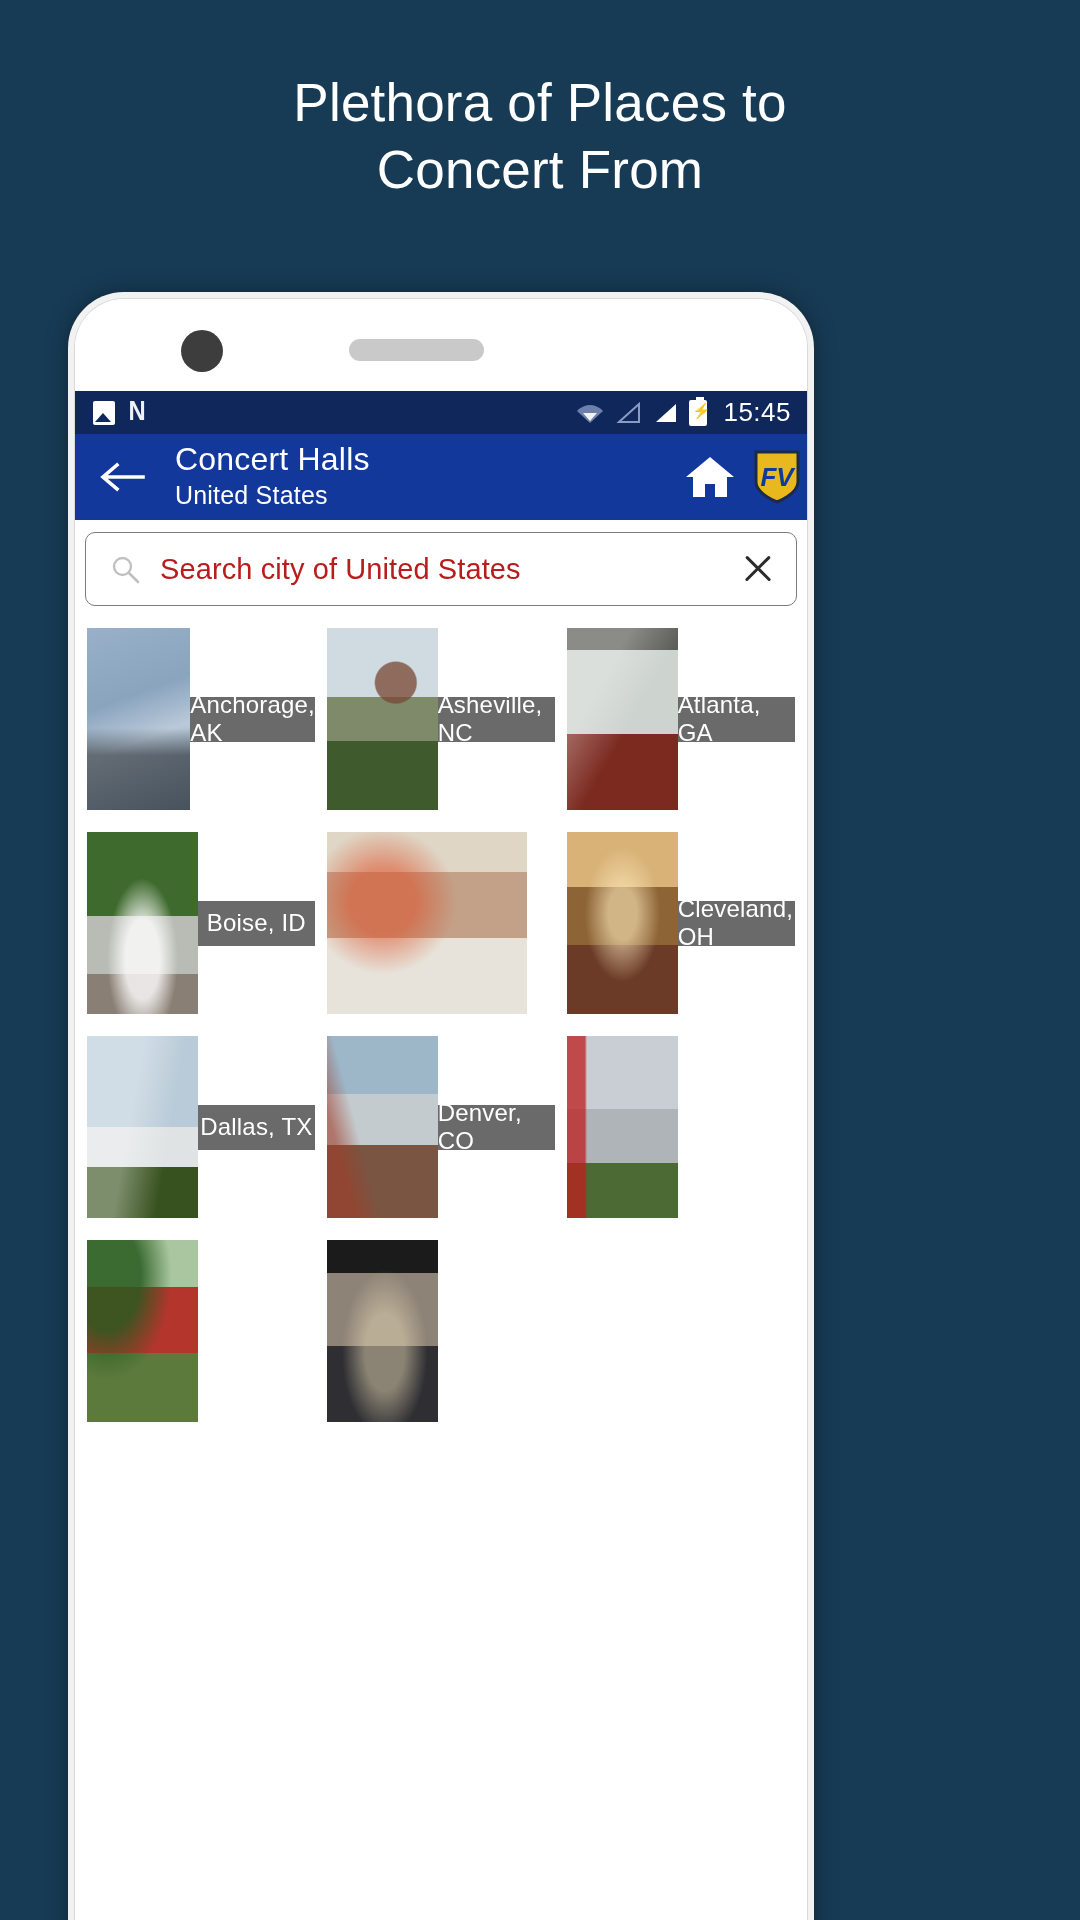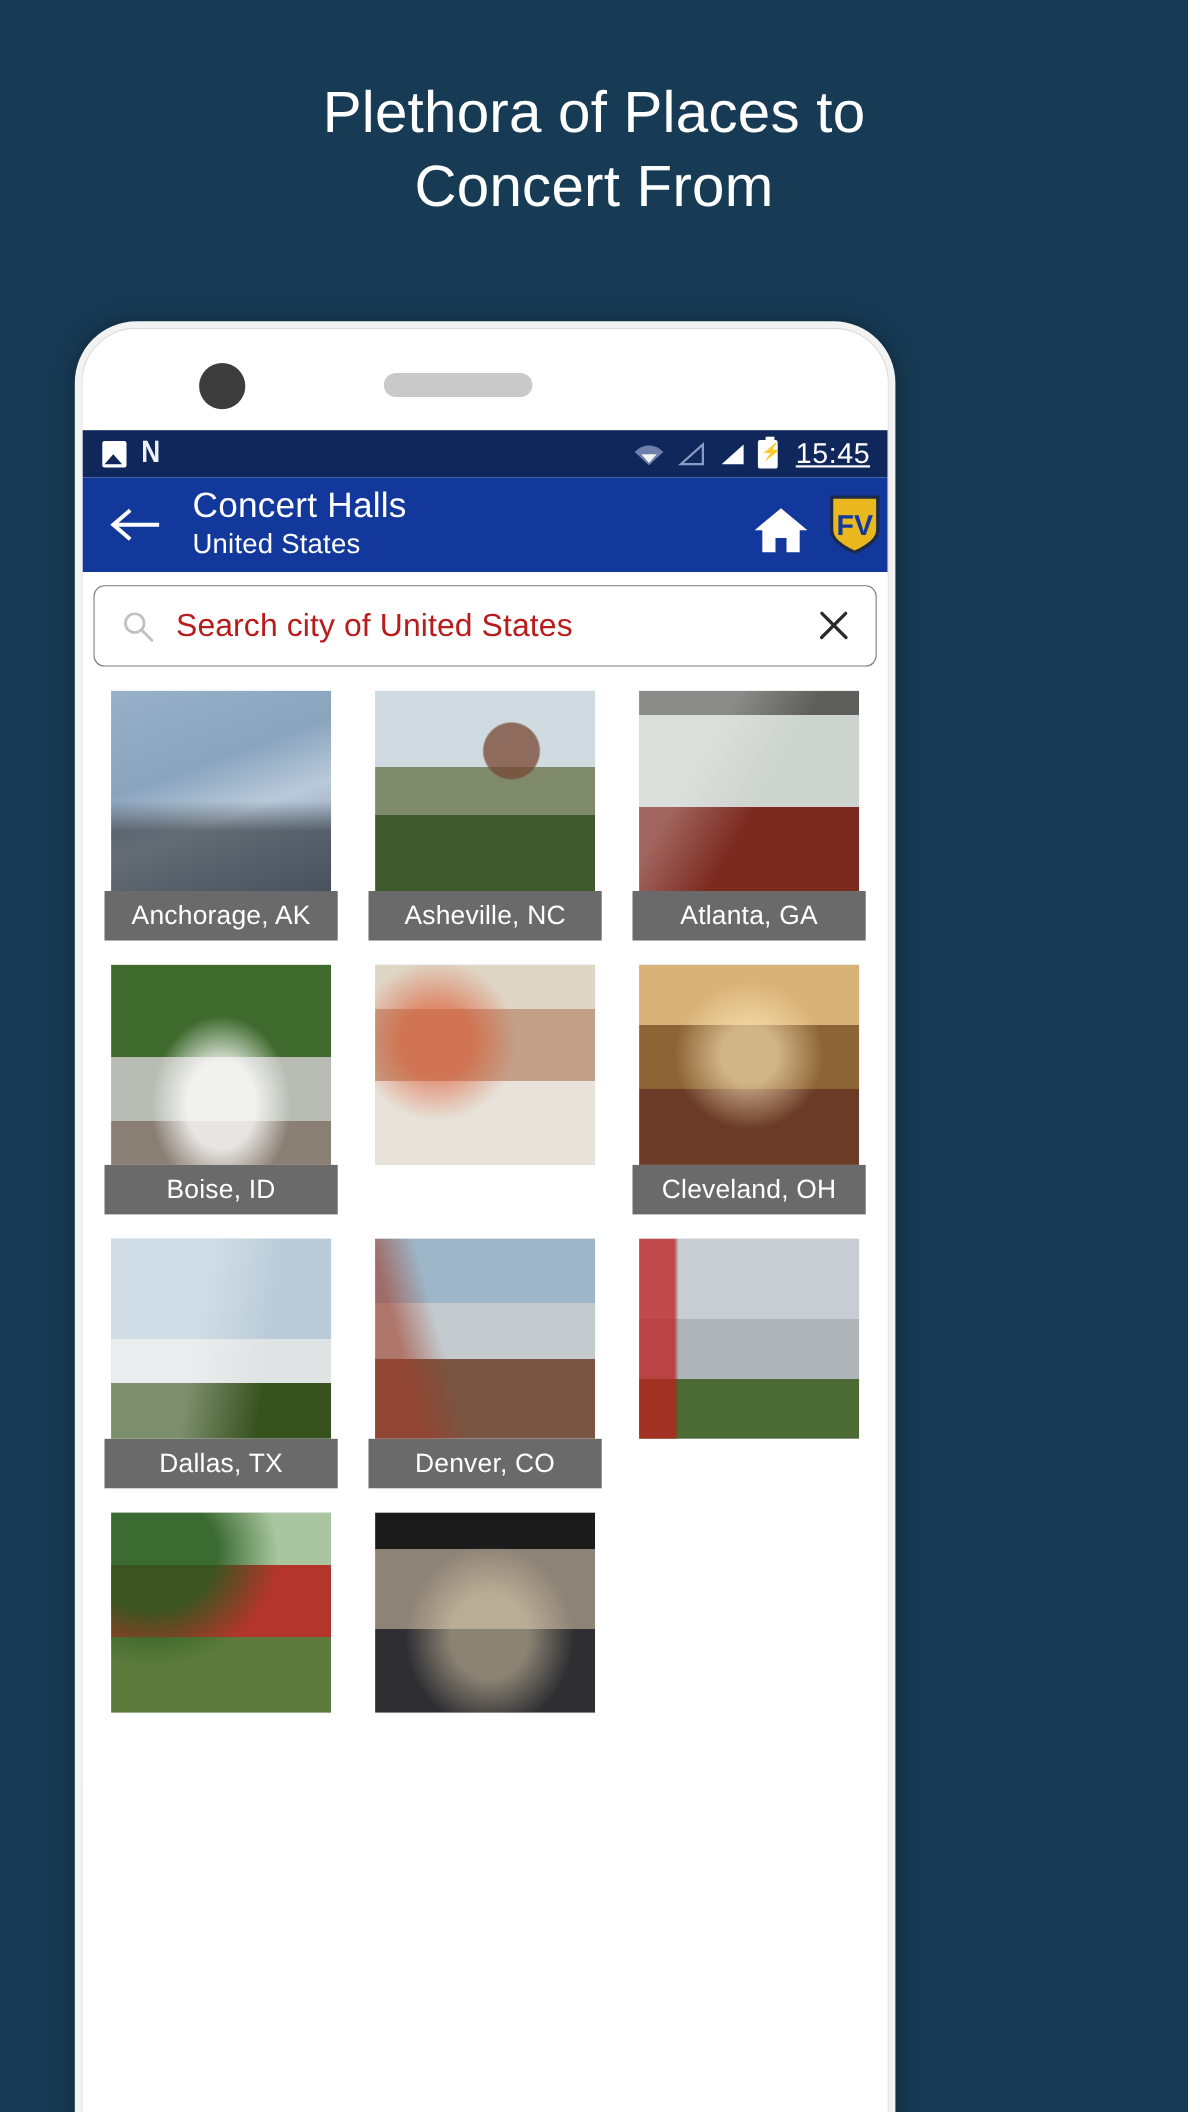--- a/index.html
+++ b/index.html
@@ -55,21 +55,20 @@
     background:#c9c9c9;
   }
 
   
   .status-bar{
     height:43px; width:100%;
     background:#10275C;
     display:flex; align-items:center;
     padding:0 16px 0 18px;
     color:#ffffff;
-    text-decoration:underline;
   }
   .sb-left{ display:flex; align-items:center; gap:12px; }
   .sb-right{ display:flex; align-items:center; gap:11px; margin-left:auto; }
   .sb-time{
     font-size:26px; font-weight:500; color:#ffffff;
     letter-spacing:0.5px; margin-left:5px;
   }
   .icon-photo{
     width:22px; height:24px; background:#ffffff; border-radius:2px;
     position:relative; overflow:hidden;
@@ -124,21 +123,21 @@
     padding-left:22px; margin-top:-2px;
   }
   .title-main{
     color:#ffffff; font-size:32px; font-weight:400; line-height:1.12;
     letter-spacing:0.2px;
   }
   .title-sub{
     color:#ffffff; font-size:25px; font-weight:400; line-height:1.2;
     letter-spacing:0.2px; margin-top:2px;
   }
-  .bar-actions{ display:flex; align-items:flex-end; gap:16px; flex:0 0 auto; }
+  .bar-actions{ display:flex; align-items:center; gap:16px; flex:0 0 auto;font-style:italic; }
   .home-icon{ width:52px; height:46px; }
   .logo-badge{
     width:50px; height:56px; position:relative;
   }
 
   
   .search-wrap{ background:#ffffff; padding:12px 10px 10px 10px; }
   .search-box{
     height:74px; border:1.6px solid #7c7c7c; border-radius:10px;
     display:flex; align-items:center; padding:0 22px 0 24px;
@@ -162,21 +161,21 @@
   
   .grid{
     background:#ffffff;
     padding:12px 6px 0 6px;
     display:flex; flex-wrap:wrap;
     align-content:flex-start;
   }
   .cell{
     width:33.333%;
     padding:0 6px 22px 6px;
-    display:flex; flex-direction:column; align-items:center;
+    display:flex; align-items:center;
   }
   .thumb{
     width:200px; height:182px;
     background:#cfd6dc;
     position:relative; overflow:hidden;
   }
   .caption{
     width:212px; height:45px;
     background:#6a6a6a;
     color:#ffffff; font-size:24px;

